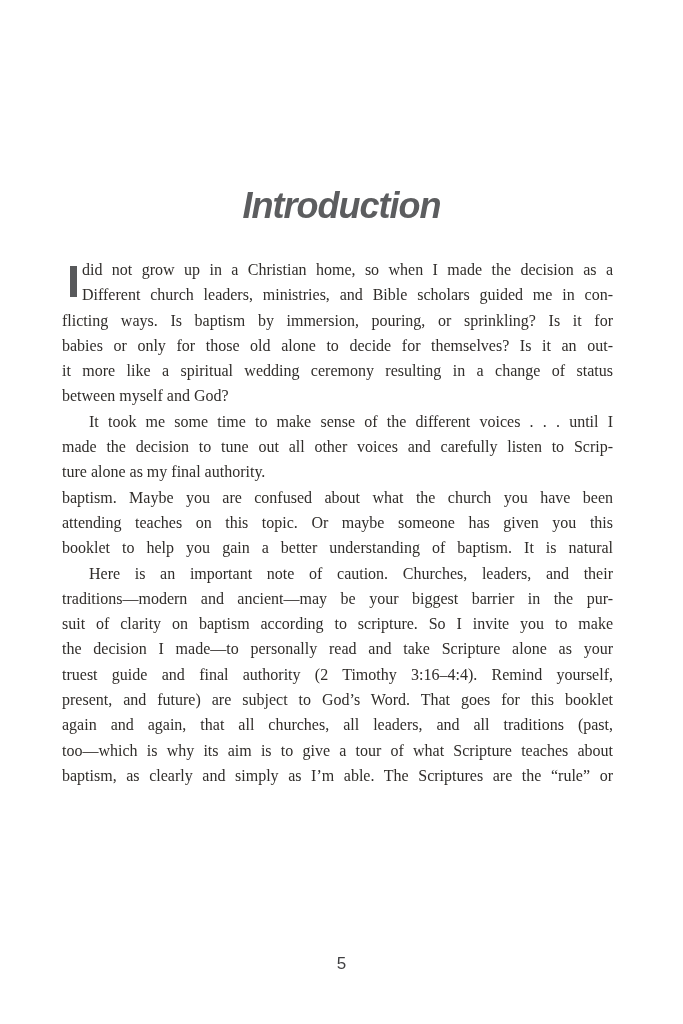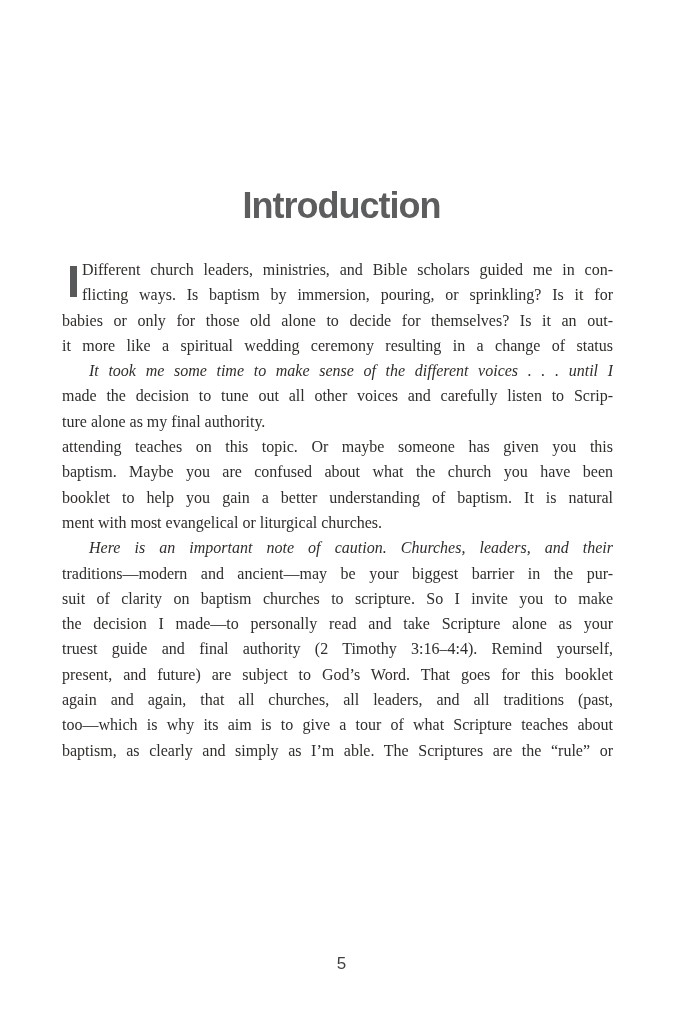--- a/index.html
+++ b/index.html
@@ -19,39 +19,40 @@
   }
   .chapter-title{
     position:absolute;
     top:163px;left:0;width:683px;
     text-align:center;
     font-family:"Liberation Sans",sans-serif;
     font-weight:700;
     font-size:36px;line-height:38px;
     letter-spacing:-1px;
     color:var(--title-color);
+    font-style:italic;
   }
   .text-block{
     position:absolute;
     left:62px;top:257px;width:551px;
     font-family:"Liberation Serif",serif;
     font-size:16px;line-height:25.3px;
     color:var(--body-color);
     font-variant-ligatures:common-ligatures;
   }
   .para{margin:0;padding:0;}
   .line{
     height:25.3px;
     overflow:hidden;
     text-align:justify;
     text-align-last:justify;
     text-justify:inter-word;
     hyphens:none;
   }
-  .line.indent{text-indent:27px;font-style:italic;}
+  .line.indent{text-indent:27px;}
   .line.last{text-align-last:left;}
   .drop-cap{
     float:left;
     width:7px;height:31px;
     margin:9px 5px 0 8px;
     background:var(--dropcap-color);
     color:transparent;
     font-size:28px;line-height:31px;
     overflow:hidden;
   }
@@ -65,40 +66,41 @@
   }
 </style>
 </head>
 <body>
 
 <div class="page">
   <h1 class="chapter-title">Introduction</h1>
   <div class="text-block">
       <div class="para">
         <span class="drop-cap">I</span>
+        <div class="line">did not grow up in a Christian home, so when I made the decision as a</div>
         <div class="line">Different church leaders, ministries, and Bible scholars guided me in con-</div>
         <div class="line">flicting ways. Is baptism by immersion, pouring, or sprinkling? Is it for</div>
         <div class="line">babies or only for those old alone to decide for themselves? Is it an out-</div>
         <div class="line">it more like a spiritual wedding ceremony resulting in a change of status</div>
+        <div class="line last">between myself and God?</div>
       </div>
       <div class="para">
         <div class="line indent">It took me some time to make sense of the different voices . . . until I</div>
         <div class="line">made the decision to tune out all other voices and carefully listen to Scrip-</div>
         <div class="line last">ture alone as my final authority.</div>
       </div>
       <div class="para">
+        <div class="line">baptism. Maybe you are confused about what the church you have been</div>
         <div class="line">attending teaches on this topic. Or maybe someone has given you this</div>
-        <div class="line">baptism. Maybe you are confused about what the church you have been</div>
         <div class="line">booklet to help you gain a better understanding of baptism. It is natural</div>
-        <div class="line last">ment with most evangelical or liturgical churches.</div>
       </div>
       <div class="para">
         <div class="line indent">Here is an important note of caution. Churches, leaders, and their</div>
         <div class="line">traditions—modern and ancient—may be your biggest barrier in the pur-</div>
-        <div class="line">suit of clarity on baptism churches to scripture. So I invite you to make</div>
+        <div class="line">suit of clarity on baptism according to scripture. So I invite you to make</div>
         <div class="line">the decision I made—to personally read and take Scripture alone as your</div>
         <div class="line">truest guide and final authority (2 Timothy 3:16–4:4). Remind yourself,</div>
         <div class="line">present, and future) are subject to God’s Word. That goes for this booklet</div>
         <div class="line">again and again, that all churches, all leaders, and all traditions (past,</div>
         <div class="line">too—which is why its aim is to give a tour of what Scripture teaches about</div>
         <div class="line">baptism, as clearly and simply as I’m able. The Scriptures are the “rule” or</div>
       </div>
     </div>
   <div class="folio">5</div>
 </div>

